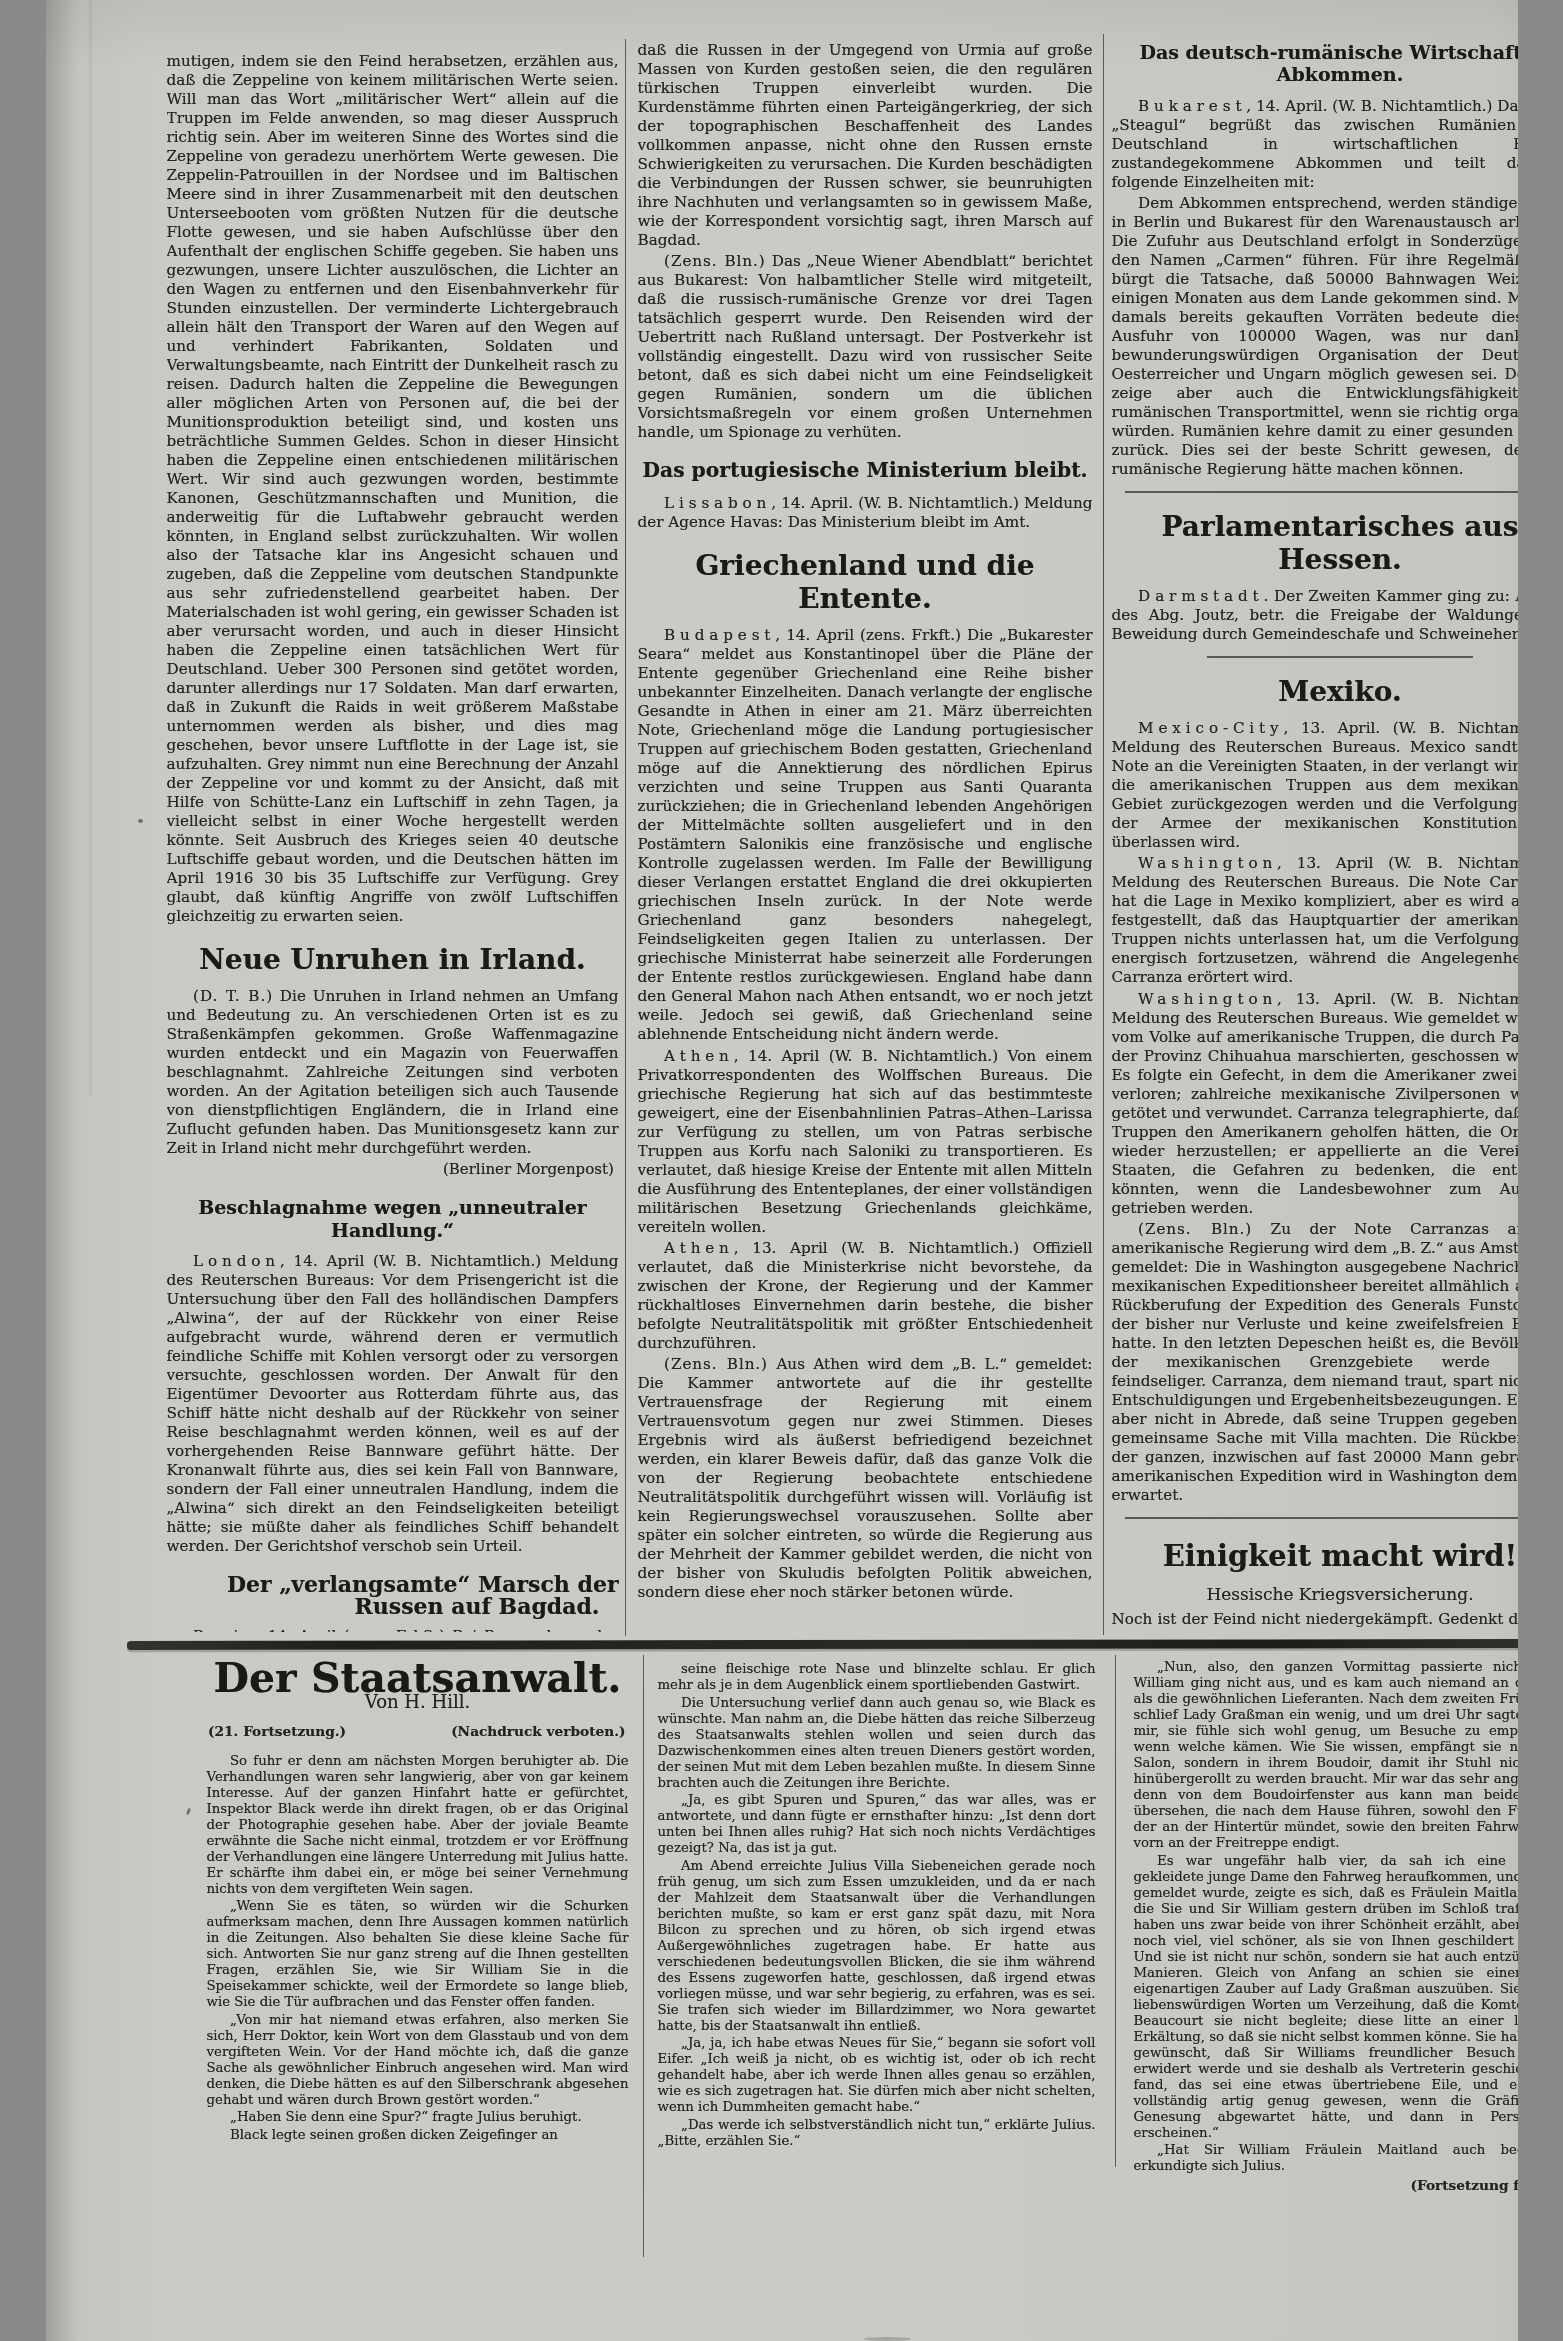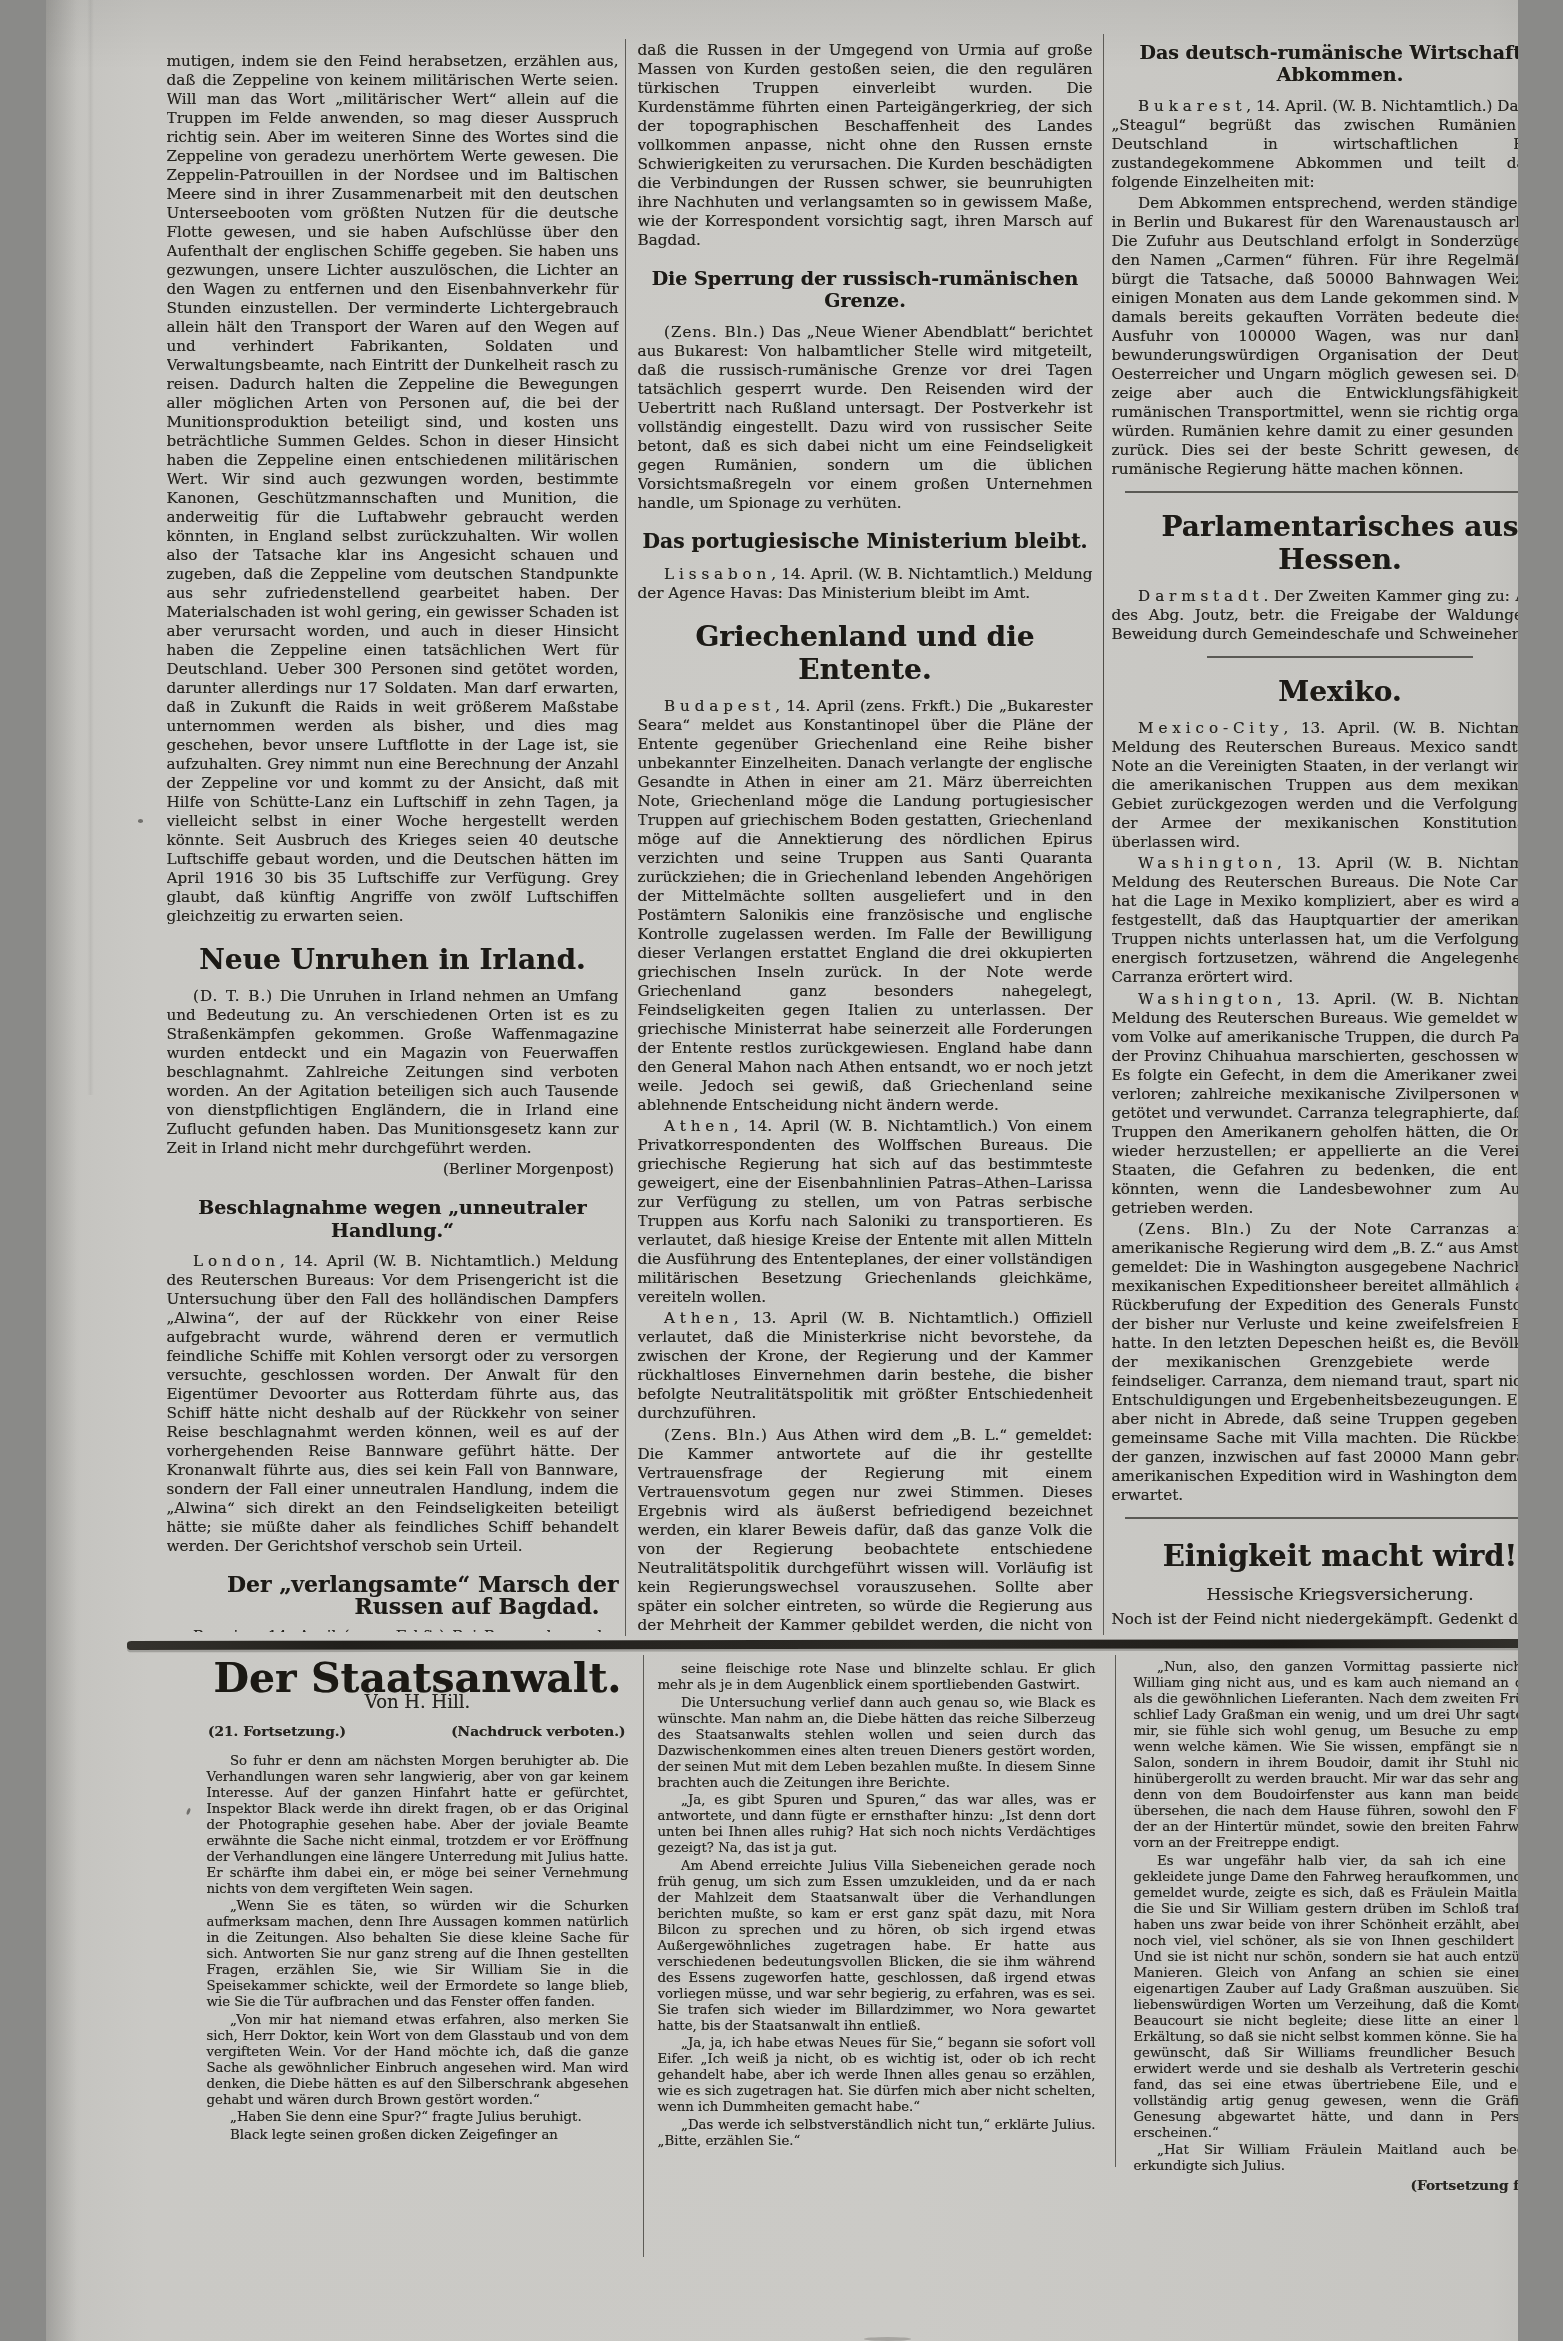--- a/index.html
+++ b/index.html
@@ -105,21 +105,20 @@
     <p class="para"><span class="city">London</span><span>, 14. April (W. B. Nichtamtlich.) Meldung des Reuterschen Bureaus: Vor dem Prisengericht ist die Untersuchung über den Fall des holländischen Dampfers „Alwina“, der auf der Rückkehr von einer Reise aufgebracht wurde, während deren er vermutlich feindliche Schiffe mit Kohlen versorgt oder zu versorgen versuchte, geschlossen worden. Der Anwalt für den Eigentümer Devoorter aus Rotterdam führte aus, das Schiff hätte nicht deshalb auf der Rückkehr von seiner Reise beschlagnahmt werden können, weil es auf der vorhergehenden Reise Bannware geführt hätte. Der Kronanwalt führte aus, dies sei kein Fall von Bannware, sondern der Fall einer unneutralen Handlung, indem die „Alwina“ sich direkt an den Feindseligkeiten beteiligt hätte; sie müßte daher als feindliches Schiff behandelt werden. Der Gerichtshof verschob sein Urteil.</span></p>
 
     <h2 class="hl2">Der „verlangsamte“ Marsch der</h2>
     <h2 class="hl2b">Russen auf Bagdad.</h2>
     <p class="para"><span class="city">Paris</span><span>, 14. April (zens. Frkft.) Bei Besprechung der russischen Operationen an der Kaukasusfront stellt der Petersburger Korrespondent des „Temps“ fest,</span></p>
   </div>
 
   <div class="col c2 news-body">
     <p class="para noind">daß die Russen in der Umgegend von Urmia auf große Massen von Kurden gestoßen seien, die den regulären türkischen Truppen einverleibt wurden. Die Kurdenstämme führten einen Parteigängerkrieg, der sich der topographischen Beschaffenheit des Landes vollkommen anpasse, nicht ohne den Russen ernste Schwierigkeiten zu verursachen. Die Kurden beschädigten die Verbindungen der Russen schwer, sie beunruhigten ihre Nachhuten und verlangsamten so in gewissem Maße, wie der Korrespondent vorsichtig sagt, ihren Marsch auf Bagdad.</p>
 
-    <h2 class="hl hl-24">Die Sperrung der russisch-rumänischen Grenze.</h2>
     <p class="para"><span class="lead">(Zens. Bln.)</span><span> Das „Neue Wiener Abendblatt“ berichtet aus Bukarest: Von halbamtlicher Stelle wird mitgeteilt, daß die russisch-rumänische Grenze vor drei Tagen tatsächlich gesperrt wurde. Den Reisenden wird der Uebertritt nach Rußland untersagt. Der Postverkehr ist vollständig eingestellt. Dazu wird von russischer Seite betont, daß es sich dabei nicht um eine Feindseligkeit gegen Rumänien, sondern um die üblichen Vorsichtsmaßregeln vor einem großen Unternehmen handle, um Spionage zu verhüten.</span></p>
 
     <h2 class="hl hl-26">Das portugiesische Ministerium bleibt.</h2>
     <p class="para"><span class="city">Lissabon</span><span>, 14. April. (W. B. Nichtamtlich.) Meldung der Agence Havas: Das Ministerium bleibt im Amt.</span></p>
 
     <h2 class="hl hl-28">Griechenland und die Entente.</h2>
     <p class="para"><span class="city">Budapest</span><span>, 14. April (zens. Frkft.) Die „Bukarester Seara“ meldet aus Konstantinopel über die Pläne der Entente gegenüber Griechenland eine Reihe bisher unbekannter Einzelheiten. Danach verlangte der englische Gesandte in Athen in einer am 21. März überreichten Note, Griechenland möge die Landung portugiesischer Truppen auf griechischem Boden gestatten, Griechenland möge auf die Annektierung des nördlichen Epirus verzichten und seine Truppen aus Santi Quaranta zurückziehen; die in Griechenland lebenden Angehörigen der Mittelmächte sollten ausgeliefert und in den Postämtern Salonikis eine französische und englische Kontrolle zugelassen werden. Im Falle der Bewilligung dieser Verlangen erstattet England die drei okkupierten griechischen Inseln zurück. In der Note werde Griechenland ganz besonders nahegelegt, Feindseligkeiten gegen Italien zu unterlassen. Der griechische Ministerrat habe seinerzeit alle Forderungen der Entente restlos zurückgewiesen. England habe dann den General Mahon nach Athen entsandt, wo er noch jetzt weile. Jedoch sei gewiß, daß Griechenland seine ablehnende Entscheidung nicht ändern werde.</span></p>
     <p class="para"><span class="city">Athen</span><span>, 14. April (W. B. Nichtamtlich.) Von einem Privatkorrespondenten des Wolffschen Bureaus. Die griechische Regierung hat sich auf das bestimmteste geweigert, eine der Eisenbahnlinien Patras–Athen–Larissa zur Verfügung zu stellen, um von Patras serbische Truppen aus Korfu nach Saloniki zu transportieren. Es verlautet, daß hiesige Kreise der Entente mit allen Mitteln die Ausführung des Ententeplanes, der einer vollständigen militärischen Besetzung Griechenlands gleichkäme, vereiteln wollen.</span></p>
     <p class="para"><span class="city">Athen</span><span>, 13. April (W. B. Nichtamtlich.) Offiziell verlautet, daß die Ministerkrise nicht bevorstehe, da zwischen der Krone, der Regierung und der Kammer rückhaltloses Einvernehmen darin bestehe, die bisher befolgte Neutralitätspolitik mit größter Entschiedenheit durchzuführen.</span></p>
     <p class="para"><span class="lead">(Zens. Bln.)</span><span> Aus Athen wird dem „B. L.“ gemeldet: Die Kammer antwortete auf die ihr gestellte Vertrauensfrage der Regierung mit einem Vertrauensvotum gegen nur zwei Stimmen. Dieses Ergebnis wird als äußerst befriedigend bezeichnet werden, ein klarer Beweis dafür, daß das ganze Volk die von der Regierung beobachtete entschiedene Neutralitätspolitik durchgeführt wissen will. Vorläufig ist kein Regierungswechsel vorauszusehen. Sollte aber später ein solcher eintreten, so würde die Regierung aus der Mehrheit der Kammer gebildet werden, die nicht von der bisher von Skuludis befolgten Politik abweichen, sondern diese eher noch stärker betonen würde.</span></p>

